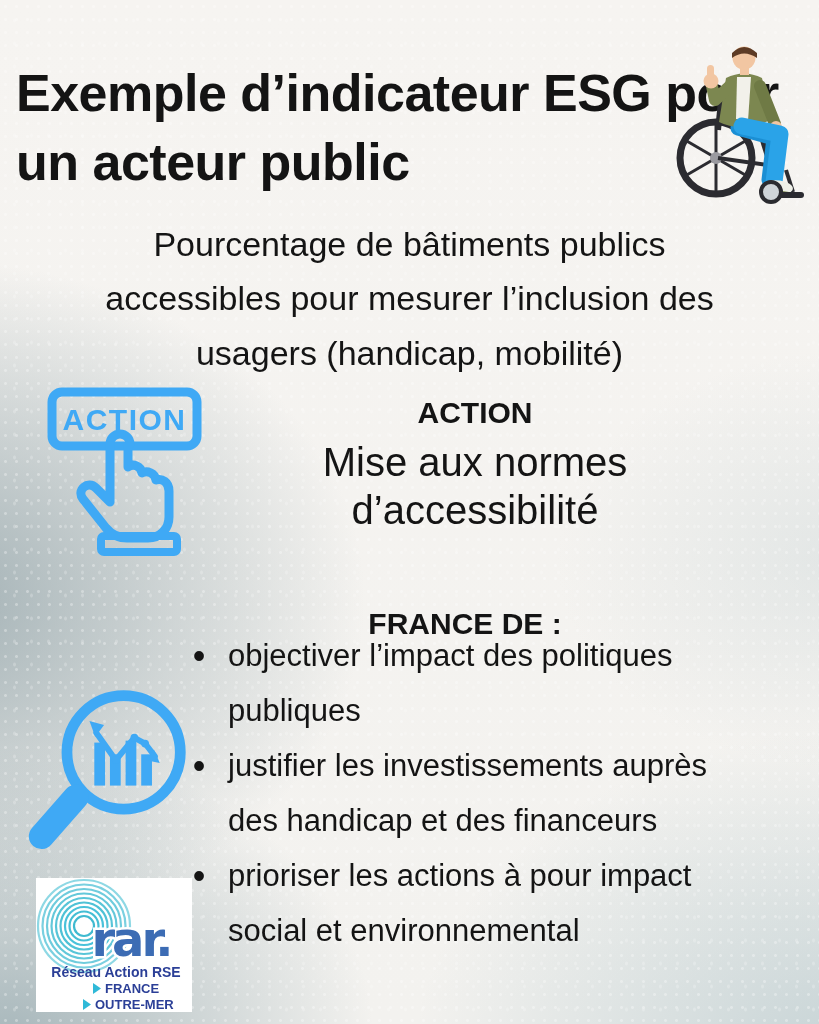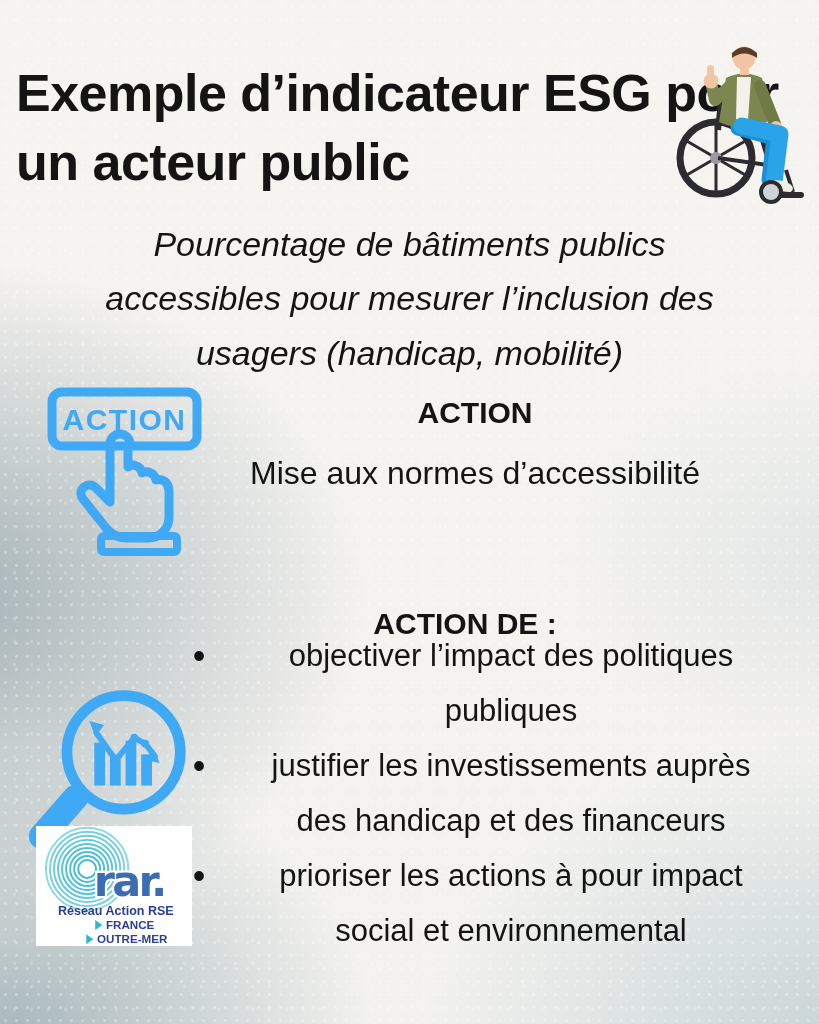--- a/index.html
+++ b/index.html
@@ -23,36 +23,36 @@
     background-size:11px 13px,17px 23px;
     background-position:0 0,6px 9px;
   }
   .title{
     position:absolute;top:24px;left:16px;width:100%;
     text-align:left;font-weight:bold;font-size:52px;line-height:1.33;
     letter-spacing:-.5px;white-space:pre-line;
   }
   .subtitle{
     position:absolute;top:183px;left:0;width:100%;
-    text-align:center;font-style:italic;font-size:34px;line-height:1.6;
+    text-align:center;font-size:34px;line-height:1.6;
     white-space:pre-line;
   }
   .person-illu{position:absolute;left:676px;top:34px;width:132px;height:172px;}
   .action-icon{position:absolute;left:44px;top:384px;width:160px;height:176px;}
   .action-block{position:absolute;left:220px;top:396px;width:510px;text-align:center;}
   .section-heading{font-weight:bold;font-size:30px;letter-spacing:0;margin:0;}
-  .action-desc{font-size:32px;margin-top:24px;line-height:1.2;}
+  .action-desc{font-size:40px;margin-top:8px;line-height:1.2;}
   .permet-heading{position:absolute;left:145px;top:582px;width:640px;text-align:center;
     font-weight:bold;font-size:30px;}
   .benefit-list{position:absolute;left:170px;top:628px;width:624px;}
   .benefit-item{display:flex;align-items:flex-start;}
   .benefit-bullet{width:58px;text-align:center;font-size:36px;line-height:55px;flex:0 0 auto;}
-  .benefit-text{flex:1;text-align:center;font-size:31px;line-height:55px;white-space:pre-line;}
+  .benefit-text{flex:1;font-size:31px;line-height:55px;white-space:pre-line;}
   .magnifier-icon{position:absolute;left:22px;top:682px;width:172px;height:180px;}
-  .logo{position:absolute;left:36px;top:826px;width:156px;height:120px;background:#ffffff;}
+  .logo{position:absolute;left:36px;top:878px;width:156px;height:134px;background:#ffffff;}
   .logo svg{display:block;width:100%;height:100%;}
 </style>
 </head>
 <body>
 
 <div class="page">
 
   <h1 class="title">Exemple d’indicateur ESG pour
 un acteur public</h1>
 
@@ -110,21 +110,21 @@
       </g>
       <text x="80.5" y="46" text-anchor="middle" font-family="Liberation Sans, DejaVu Sans, sans-serif" font-size="30" font-weight="bold" letter-spacing="1.5" fill="#3fa9f5">ACTION</text>
     </svg>
   </div>
 
   <div class="action-block">
     <h2 class="section-heading">ACTION</h2>
     <div class="action-desc">Mise aux normes d’accessibilité</div>
   </div>
 
-  <h2 class="permet-heading">ACTION DE :</h2>
+  <h2 class="permet-heading">FRANCE DE :</h2>
 
   <div class="benefit-list">
     <div class="benefit-item">
       <span class="benefit-bullet">•</span>
       <span class="benefit-text">objectiver l’impact des politiques
 publiques</span>
     </div>
     <div class="benefit-item">
       <span class="benefit-bullet">•</span>
       <span class="benefit-text">justifier les investissements auprès

